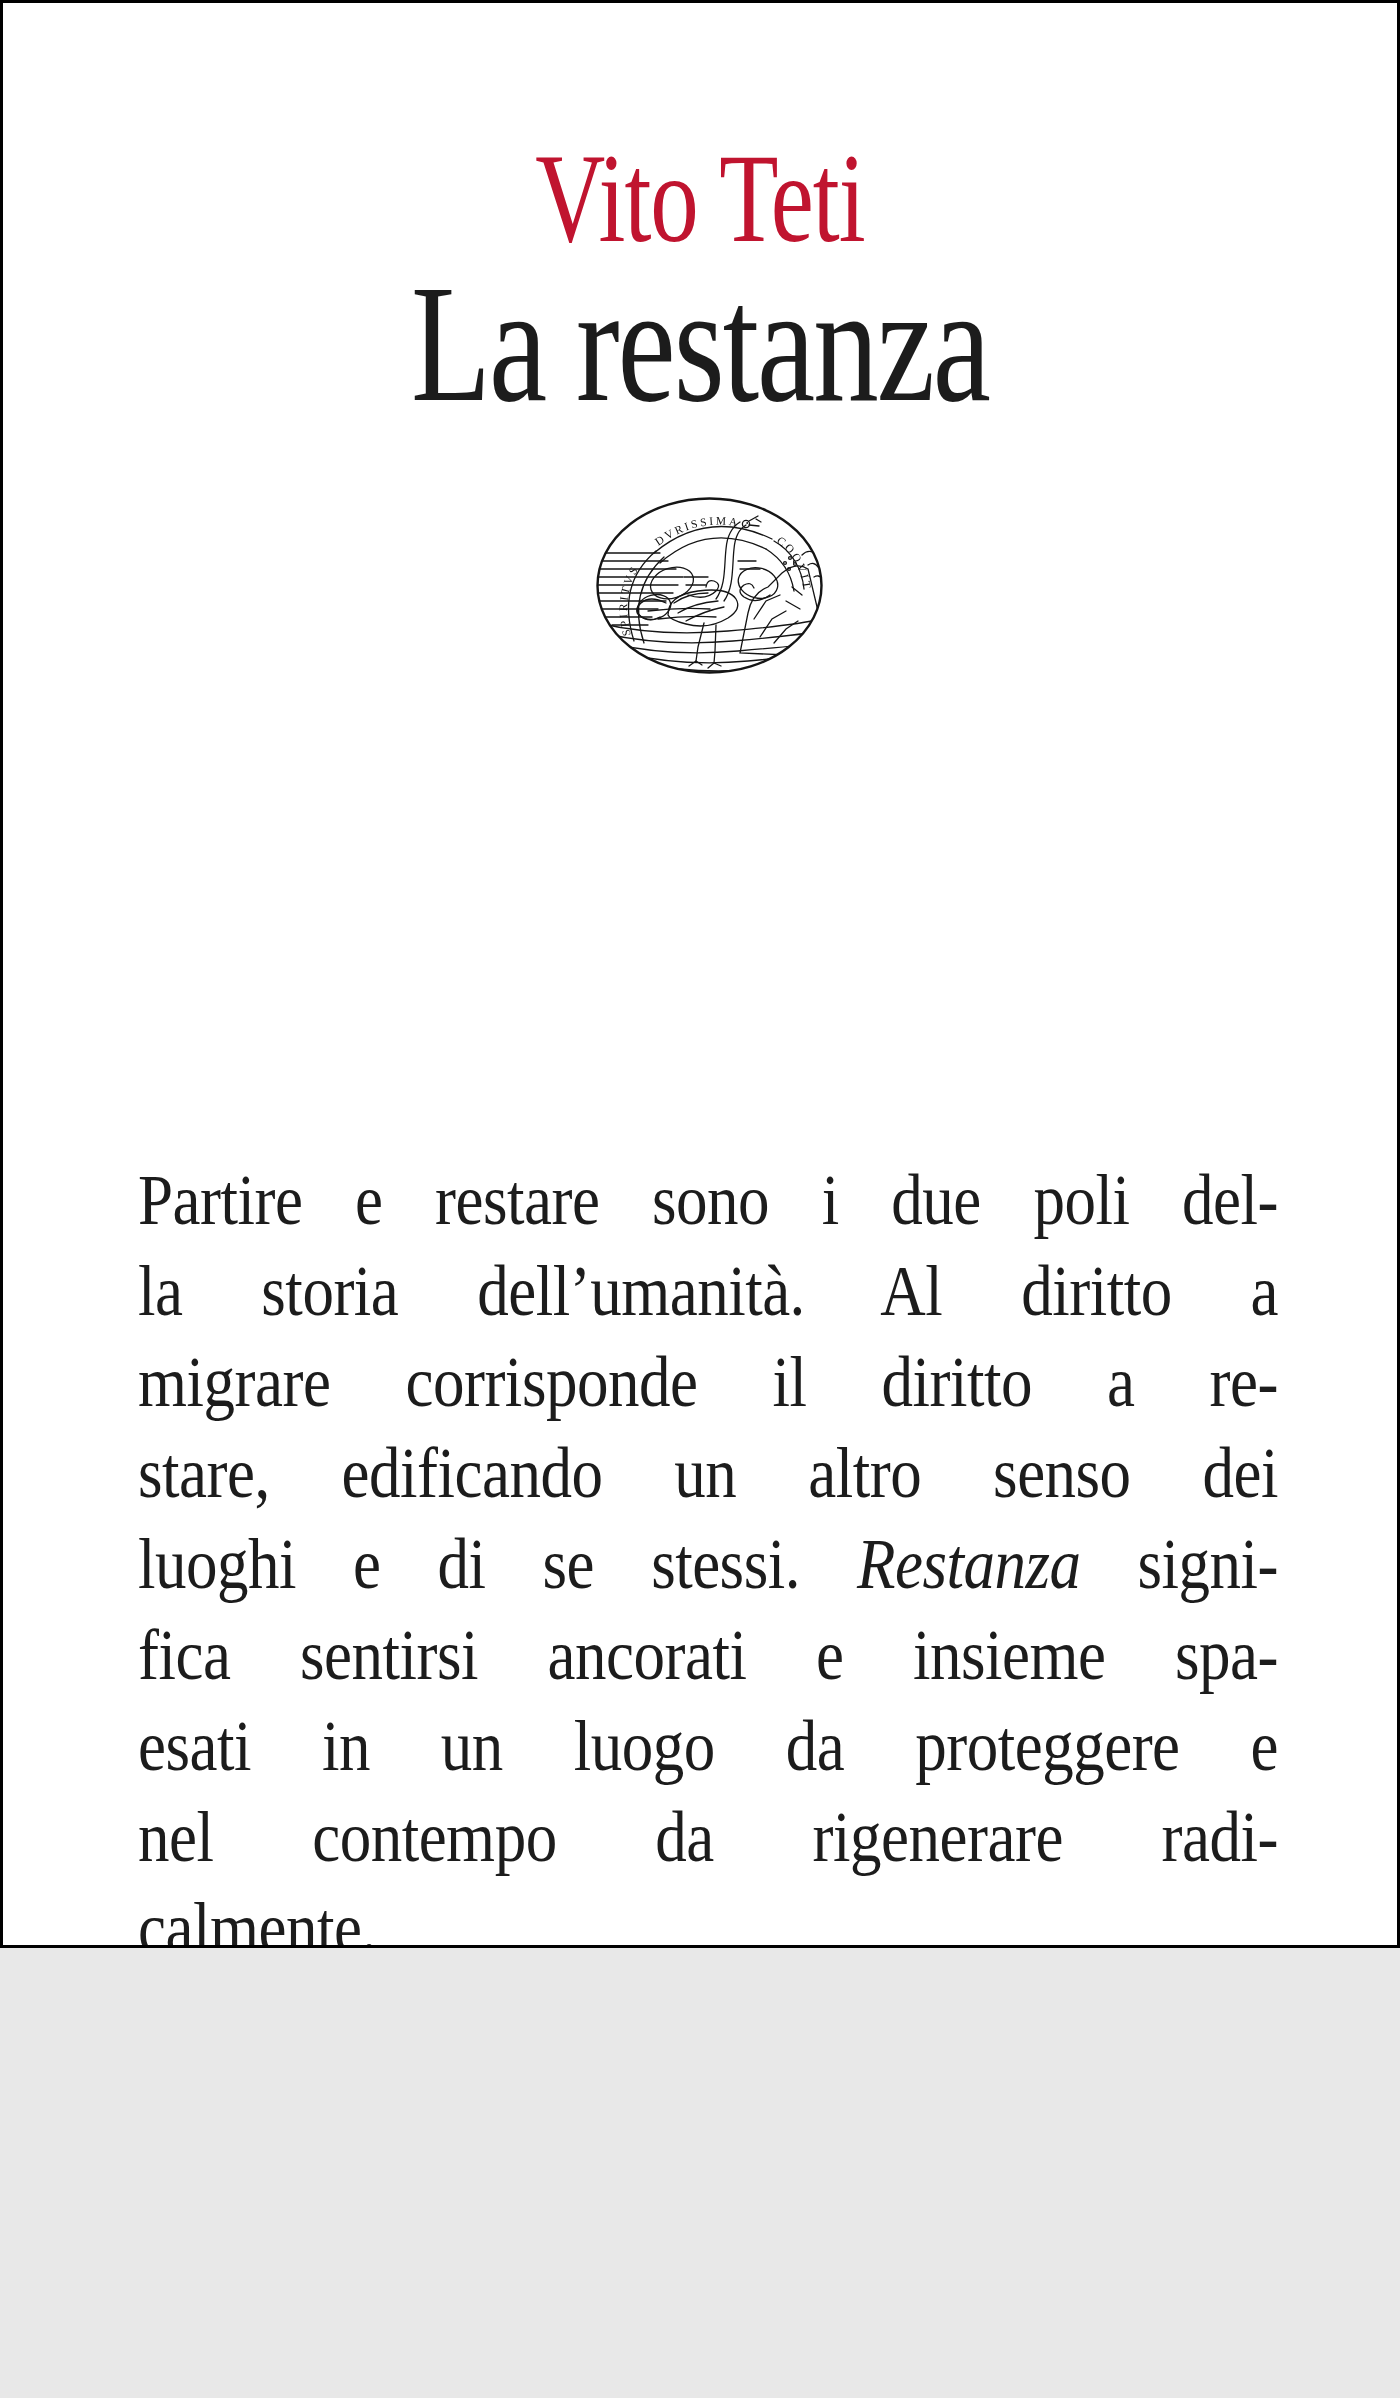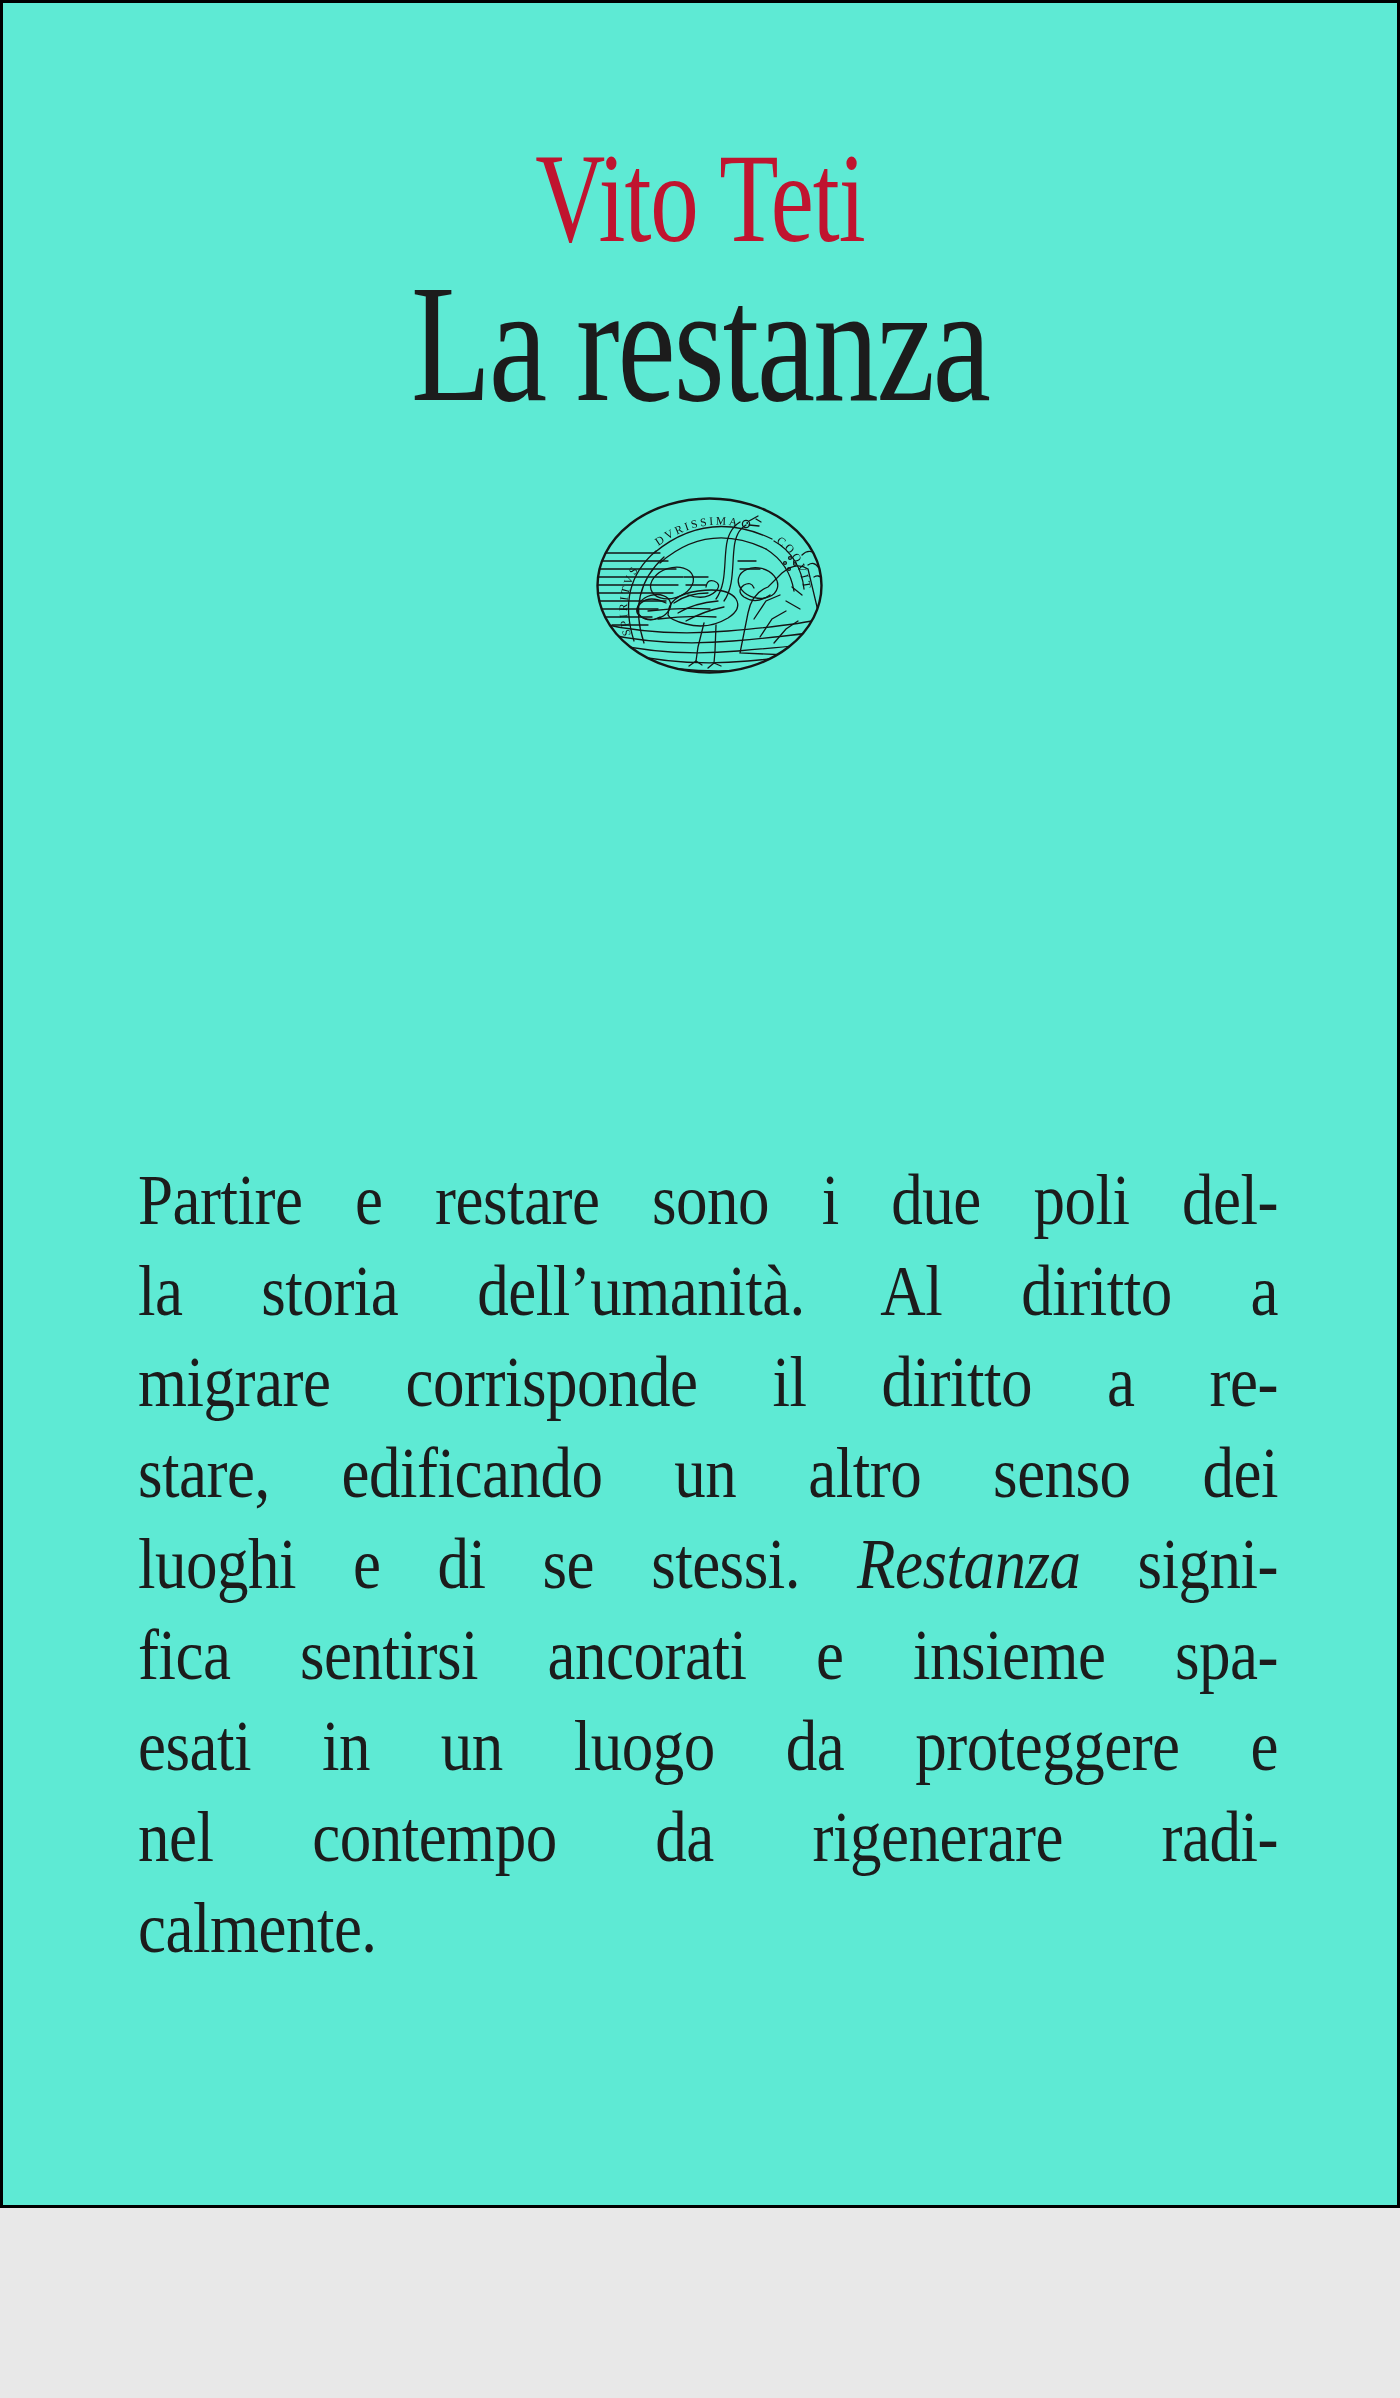--- a/index.html
+++ b/index.html
@@ -1,20 +1,20 @@
 <!DOCTYPE html>
 <html><head>
 <meta charset="utf-8">
 <style>
   html, body { margin: 0; padding: 0; background: #e8e8e8; }
   .page {
     position: relative;
     width: 1400px;
-    height: 2208px;
-    background: #5eead4;
+    height: 1948px;
+    background: #ffffff;
     border: 3px solid #000000;
     box-sizing: border-box;
     overflow: hidden;
     font-family: "Liberation Serif", serif;
   }
   .author {
     position: absolute;
     top: 128px;
     left: 0;
     width: 100%;

